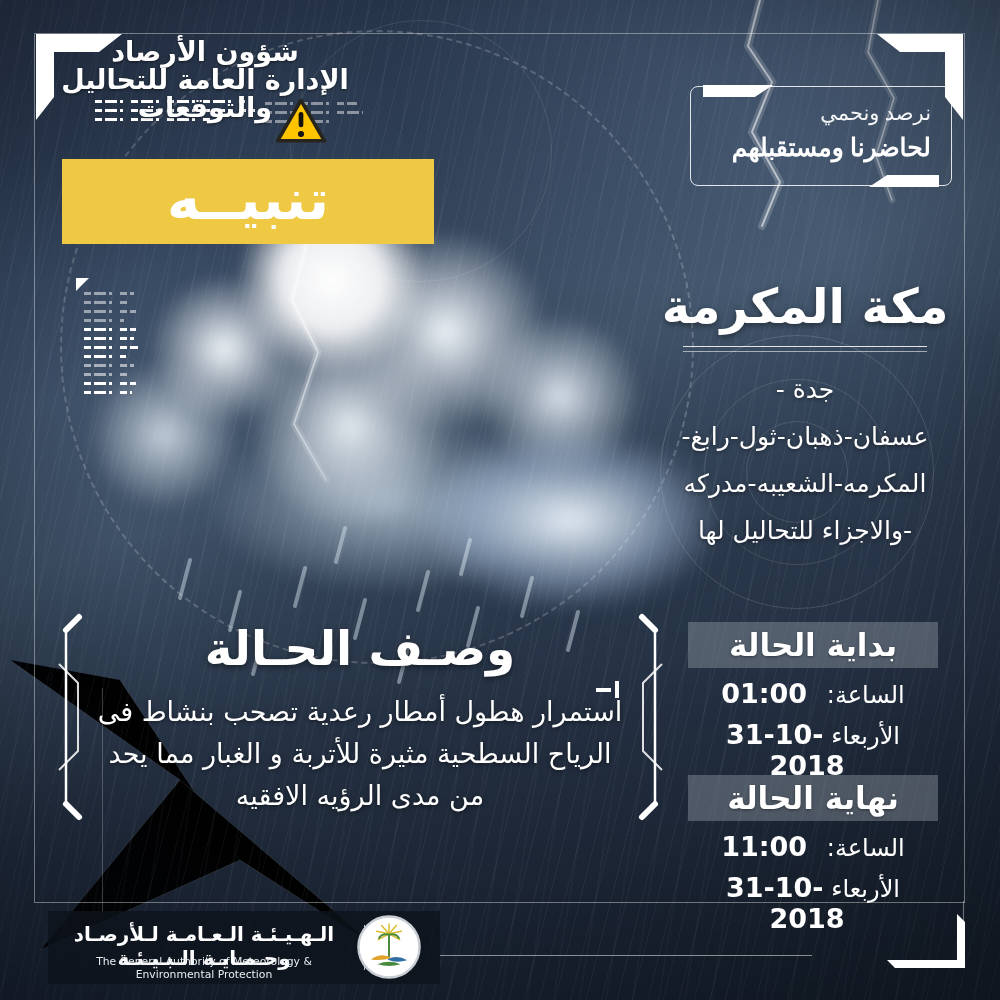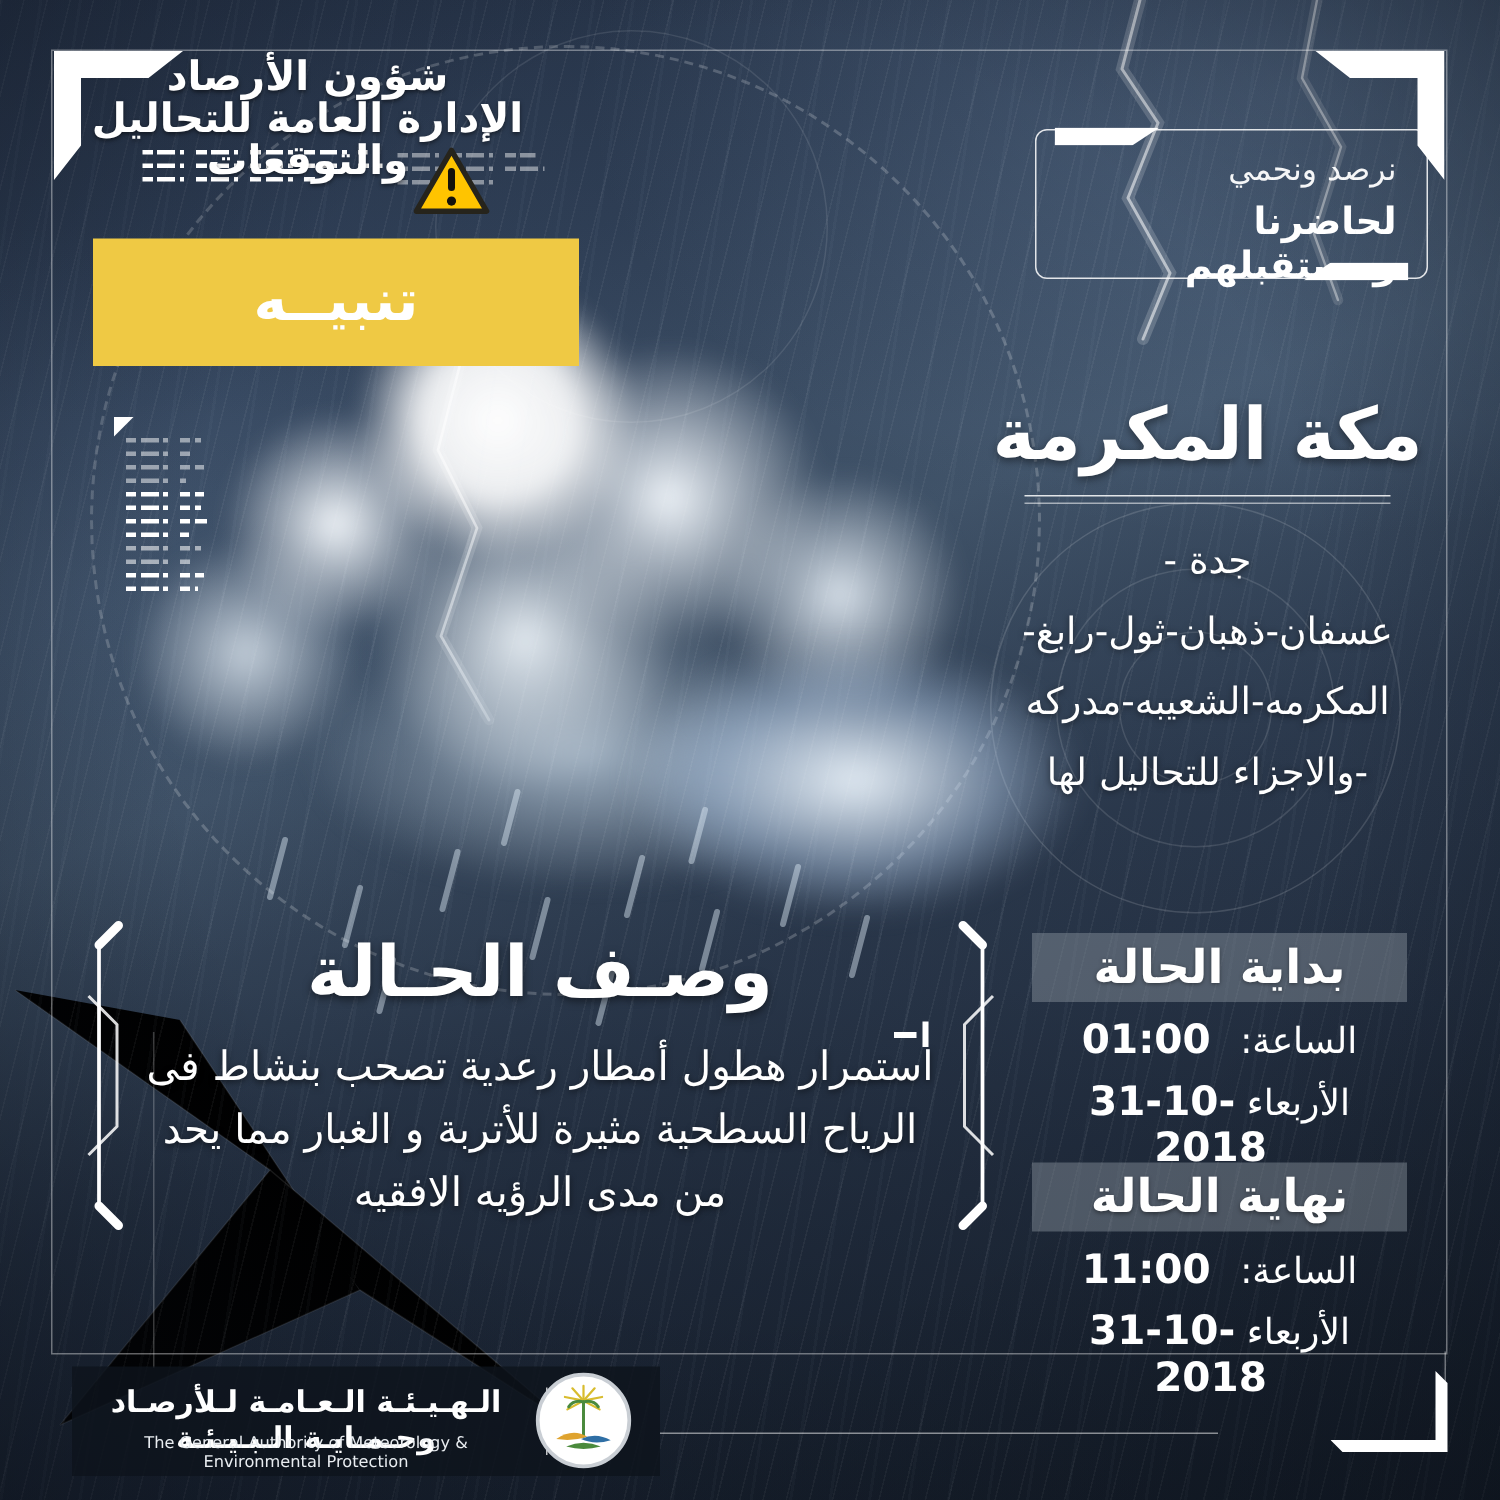--- a/index.html
+++ b/index.html
@@ -28,31 +28,31 @@
       radial-gradient(ellipse at center, rgba(240,248,255,.95) 0%, rgba(185,210,240,.45) 45%, transparent 72%);}
   
   .frame-rect{left:34px;top:33px;width:929px;height:868px;border:1px solid rgba(255,255,255,.38);pointer-events:none;}
   .stub-v{left:963px;top:901px;width:1px;height:50px;background:rgba(255,255,255,.38);}
   .faint-v{left:102px;top:688px;width:1px;height:224px;background:rgba(255,255,255,.22);}
   .footer-line{left:440px;top:955px;width:372px;height:1px;background:rgba(255,255,255,.5);}
   
   .dashrow{height:3px;margin-bottom:6px;background:repeating-linear-gradient(90deg,#fff 0 7px,transparent 7px 10px,#fff 10px 22px,transparent 22px 25px,#fff 25px 28px,transparent 28px 36px);}
   
   .dept{left:40px;top:38px;width:330px;text-align:center;font-weight:700;font-size:27px;line-height:28px;text-shadow:0 1px 3px rgba(0,0,0,.5);}
-  .banner{left:62px;top:159px;width:324px;height:85px;text-align:center;line-height:82px;
-          font-size:38px;font-weight:700;color:#fff;letter-spacing:1px;}
-  .slogan{left:690px;top:86px;width:260px;height:98px;border:1.5px solid rgba(255,255,255,.85);border-radius:8px;text-align:right;}
+  .banner{left:62px;top:159px;width:372px;height:85px;text-align:center;line-height:82px;
+          font-size:56px;font-weight:700;color:#fff;letter-spacing:1px;}
+  .slogan{left:690px;top:86px;width:260px;height:98px;border:1.5px solid rgba(255,255,255,.85);border-radius:8px;text-align:right;font-family:Liberation Serif, serif;}
   .slogan .l1{position:absolute;right:20px;top:14px;font-size:21px;font-weight:400;color:rgba(255,255,255,.95);}
   .slogan .l2{position:absolute;right:20px;top:46px;font-size:25px;font-weight:700;}
   .accent{position:absolute;background:#fff;height:12px;width:70px;}
   .accent.tl{left:12px;top:-2px;clip-path:polygon(0 0,100% 0,74% 100%,0 100%);}
   .accent.br{right:12px;bottom:-2px;clip-path:polygon(26% 0,100% 0,100% 100%,0 100%);}
   .region{left:650px;top:238px;width:310px;text-align:center;}
   .region .t{font-size:48px;font-weight:700;line-height:1;text-shadow:0 2px 6px rgba(0,0,0,.45);}
-  .region .t2{margin-top:28px;}
+  .region .t2{margin-top:44px;}
   .region .ul{width:244px;margin:16px auto 0;border-top:1px solid rgba(255,255,255,.85);}
   .region .ul2{width:244px;margin:4px auto 0;border-top:1px solid rgba(255,255,255,.55);}
   .region .areas{margin-top:14px;font-size:25px;line-height:47px;font-weight:400;text-shadow:0 1px 4px rgba(0,0,0,.5);}
   .desc{left:75px;top:606px;width:570px;text-align:center;margin-top:17px;}
   .desc .t{font-size:47px;font-weight:700;line-height:1.1;text-shadow:0 2px 6px rgba(0,0,0,.5);}
   .desc .body{margin-top:16px;font-size:27px;line-height:42px;font-weight:400;text-shadow:0 1px 4px rgba(0,0,0,.55);}
   .timeblk{width:250px;text-align:center;}
   .timeblk .hd{height:46px;line-height:46px;background:rgba(148,158,168,.42);font-size:31px;font-weight:700;text-shadow:0 1px 3px rgba(0,0,0,.4);}
   .trow{margin-top:10px;font-size:24px;direction:rtl;}
   .trow .num{font-weight:700;font-size:27px;margin-right:12px;letter-spacing:.5px;}

